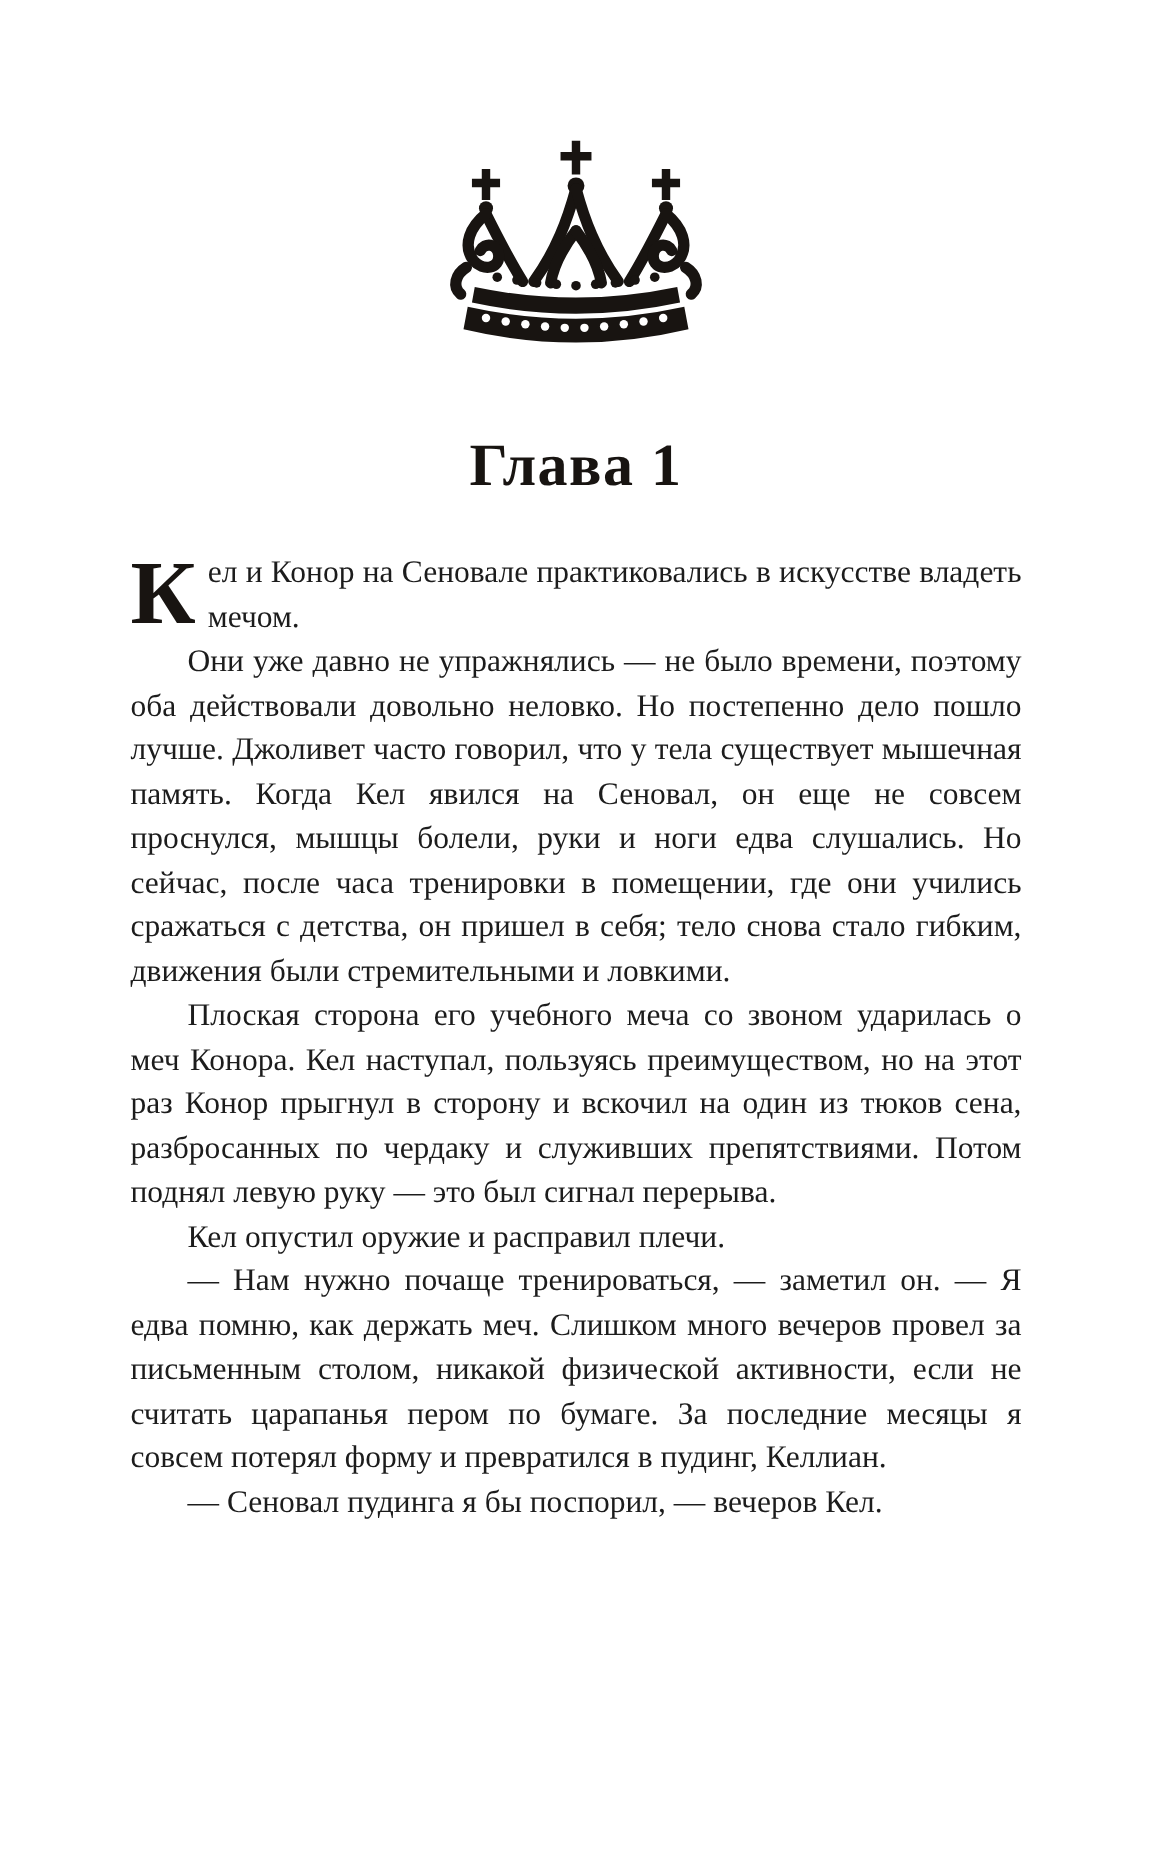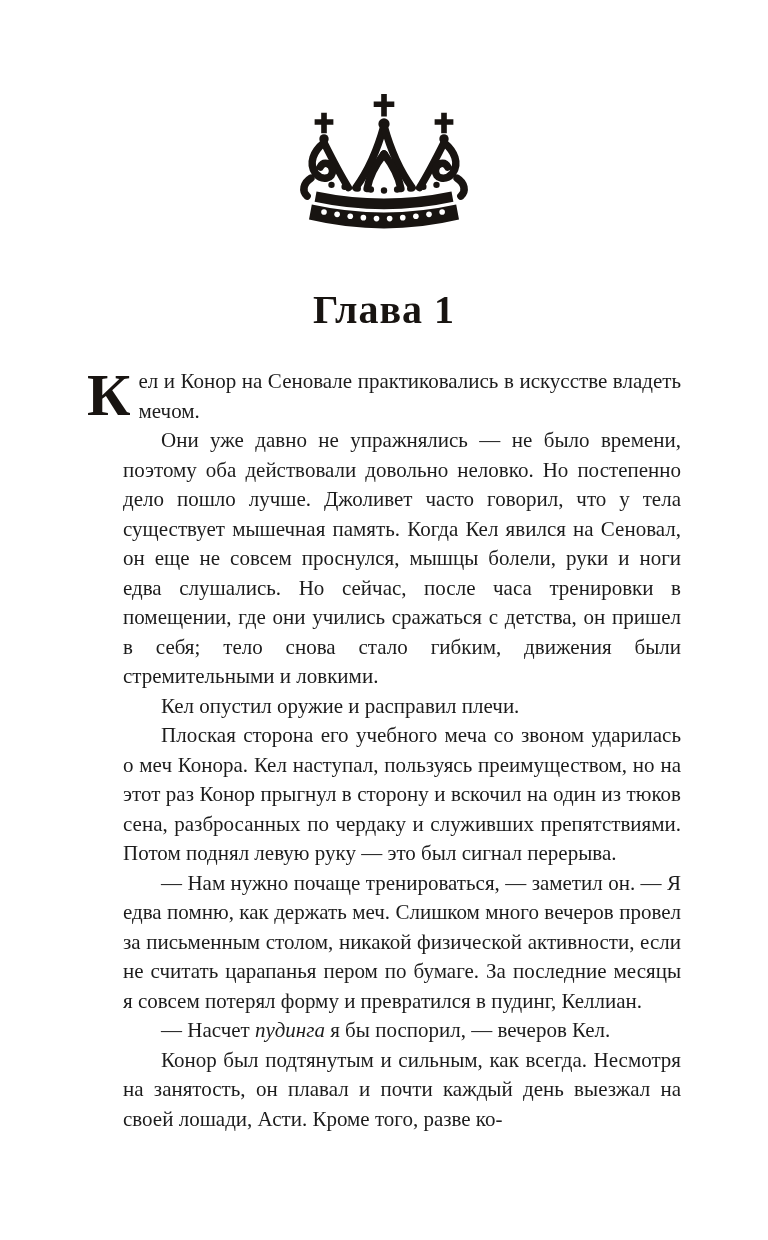--- a/index.html
+++ b/index.html
@@ -38,32 +38,30 @@
     font-size: 21px;
     line-height: 29.5px;
     text-align: justify;
   }
   .body-text p {
     margin: 0;
     padding: 0;
   }
   .body-text p.indent {
     text-indent: 38px;
-    margin-left: 36px;
   }
   .dropcap {
     float: left;
     font-size: 60px;
     line-height: 50px;
     font-weight: 700;
     padding: 3px 8px 0 0;
     color: #181411;
   }
   .italic {
-    font-style: italic;
   }
 </style>
 </head>
 <body>
 
 <div class="book-page">
 
   <div class="crown-wrap">
     <svg width="212" height="150" viewBox="0 0 220 160" xmlns="http://www.w3.org/2000/svg" aria-hidden="true">
 
@@ -118,20 +116,19 @@
         <circle cx="172" cy="128" r="3"></circle>
       </g>
     </svg>
   </div>
 
   <h1 class="chapter-heading">Глава 1</h1>
 
   <div class="body-text">
       <p class="first"><span class="dropcap">К</span><span>ел и Конор на Сеновале практиковались в искусстве владеть мечом.</span></p>
       <p class="indent"><span>Они уже давно не упражнялись — не было времени, поэтому оба действовали довольно неловко. Но постепенно дело пошло лучше. Джоливет часто говорил, что у тела существует мышечная память. Когда Кел явился на Сеновал, он еще не совсем проснулся, мышцы болели, руки и ноги едва слушались. Но сейчас, после часа тренировки в помещении, где они учились сражаться с детства, он пришел в себя; тело снова стало гибким, движения были стремительными и ловкими.</span></p>
+      <p class="indent"><span>Плоская сторона его учебного меча со звоном ударилась о меч Конора. Кел наступал, пользуясь преимуществом, но на этот раз Конор прыгнул в сторону и вскочил на один из тюков сена, разбросанных по чердаку и служивших препятствиями. Потом поднял левую руку — это был сигнал перерыва.</span></p>
       <p class="indent"><span>Кел опустил оружие и расправил плечи.</span></p>
-      <p class="indent"><span>Плоская сторона его учебного меча со звоном ударилась о меч Конора. Кел наступал, пользуясь преимуществом, но на этот раз Конор прыгнул в сторону и вскочил на один из тюков сена, разбросанных по чердаку и служивших препятствиями. Потом поднял левую руку — это был сигнал перерыва.</span></p>
       <p class="indent"><span>— Нам нужно почаще тренироваться, — заметил он. — Я едва помню, как держать меч. Слишком много вечеров провел за письменным столом, никакой физической активности, если не считать царапанья пером по бумаге. За последние месяцы я совсем потерял форму и превратился в пудинг, Келлиан.</span></p>
-      <p class="indent"><span>— Насчет </span><span class="italic">пудинга</span><span> я бы поспорил, — вечеров Кел.</span></p>
-      <p class="indent"><span>Конор был подтянутым и сильным, как всегда. Несмотря на занятость, он плавал и почти каждый день выезжал на своей лошади, Асти. Кроме того, разве ко-</span></p>
+      <p class="indent"><span>— Сеновал </span><span class="italic">пудинга</span><span> я бы поспорил, — вечеров Кел.</span></p>
     </div>
 
 </div>
 
 </body></html>

